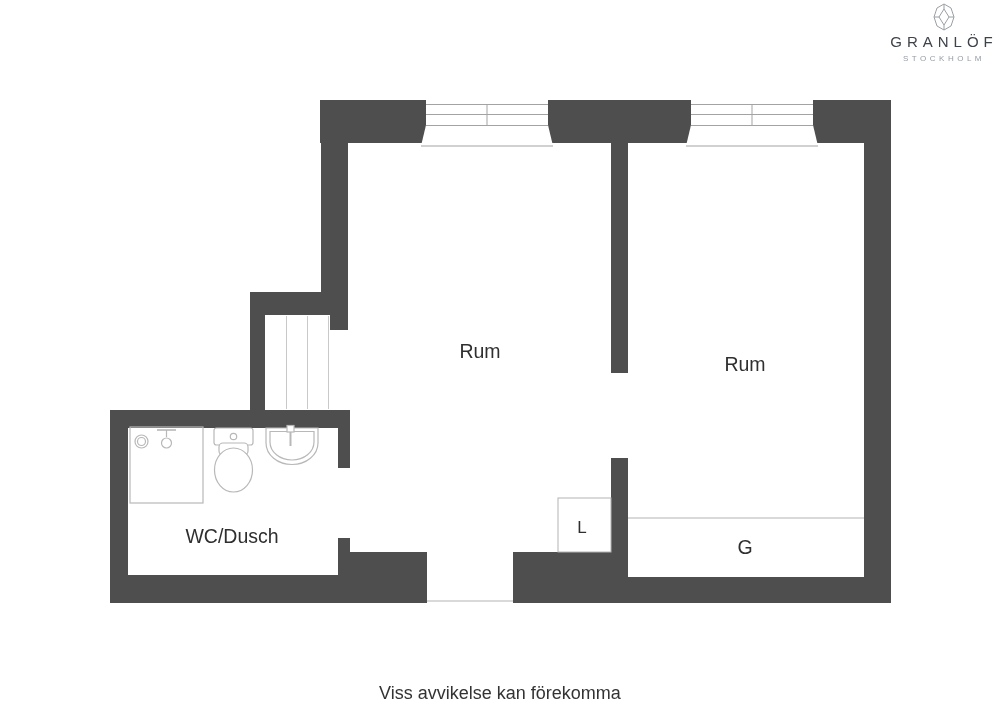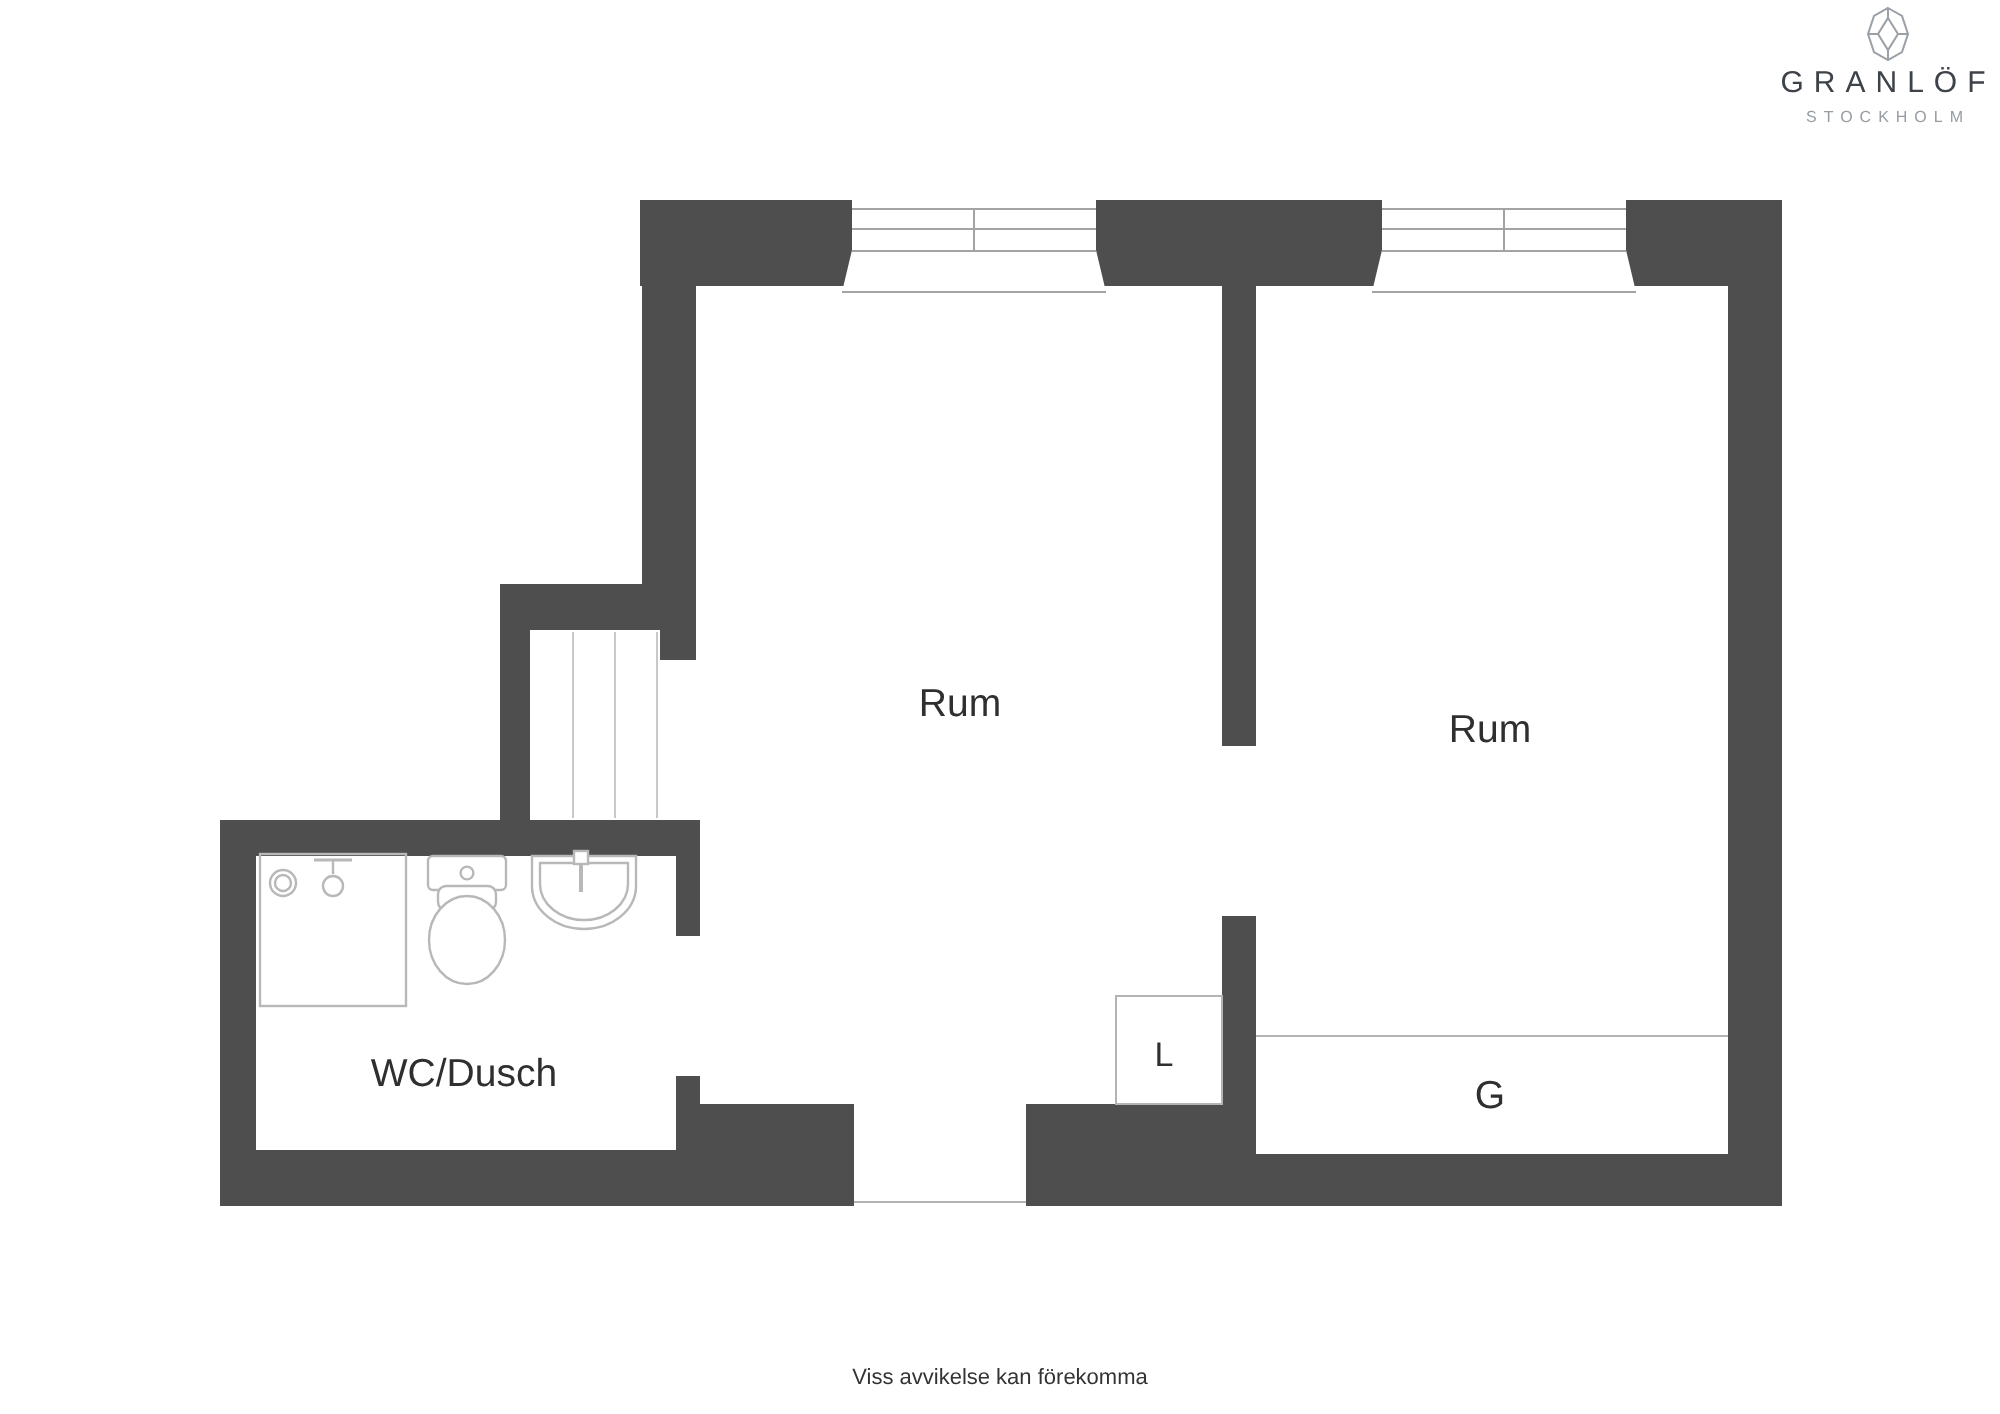--- a/index.html
+++ b/index.html
@@ -8,21 +8,21 @@
   .plan-svg{position:absolute;left:0;top:0;}
   svg text{font-family:"Liberation Sans", sans-serif;fill:#2f2f2f;}
   .room-label{font-size:19.5px;}
   .closet-label-l{font-size:17px;}
   .closet-label-g{font-size:19.5px;}
   .logo{position:absolute;left:869px;top:3px;width:150px;text-align:center;}
   .logo-emblem{display:block;margin:0 auto 2px auto;}
   .logo-name{font-size:15px;letter-spacing:5px;color:#3e434a;font-weight:400;}
   .logo-city{font-size:8px;letter-spacing:3.5px;color:#969ca3;margin-top:4px;}
   .disclaimer{position:absolute;left:0;top:683px;width:100%;text-align:center;
-              font-size:11px;color:#333333;}
+              font-size:18px;color:#333333;}
 </style>
 </head>
 <body>
 
 <div class="page">
 
   <svg class="plan-svg" width="1000" height="707" viewBox="0 0 1000 707">
 
     <g stroke="none" fill="#4e4e4e">
       <rect x="320" y="100" width="571" height="43"></rect>

